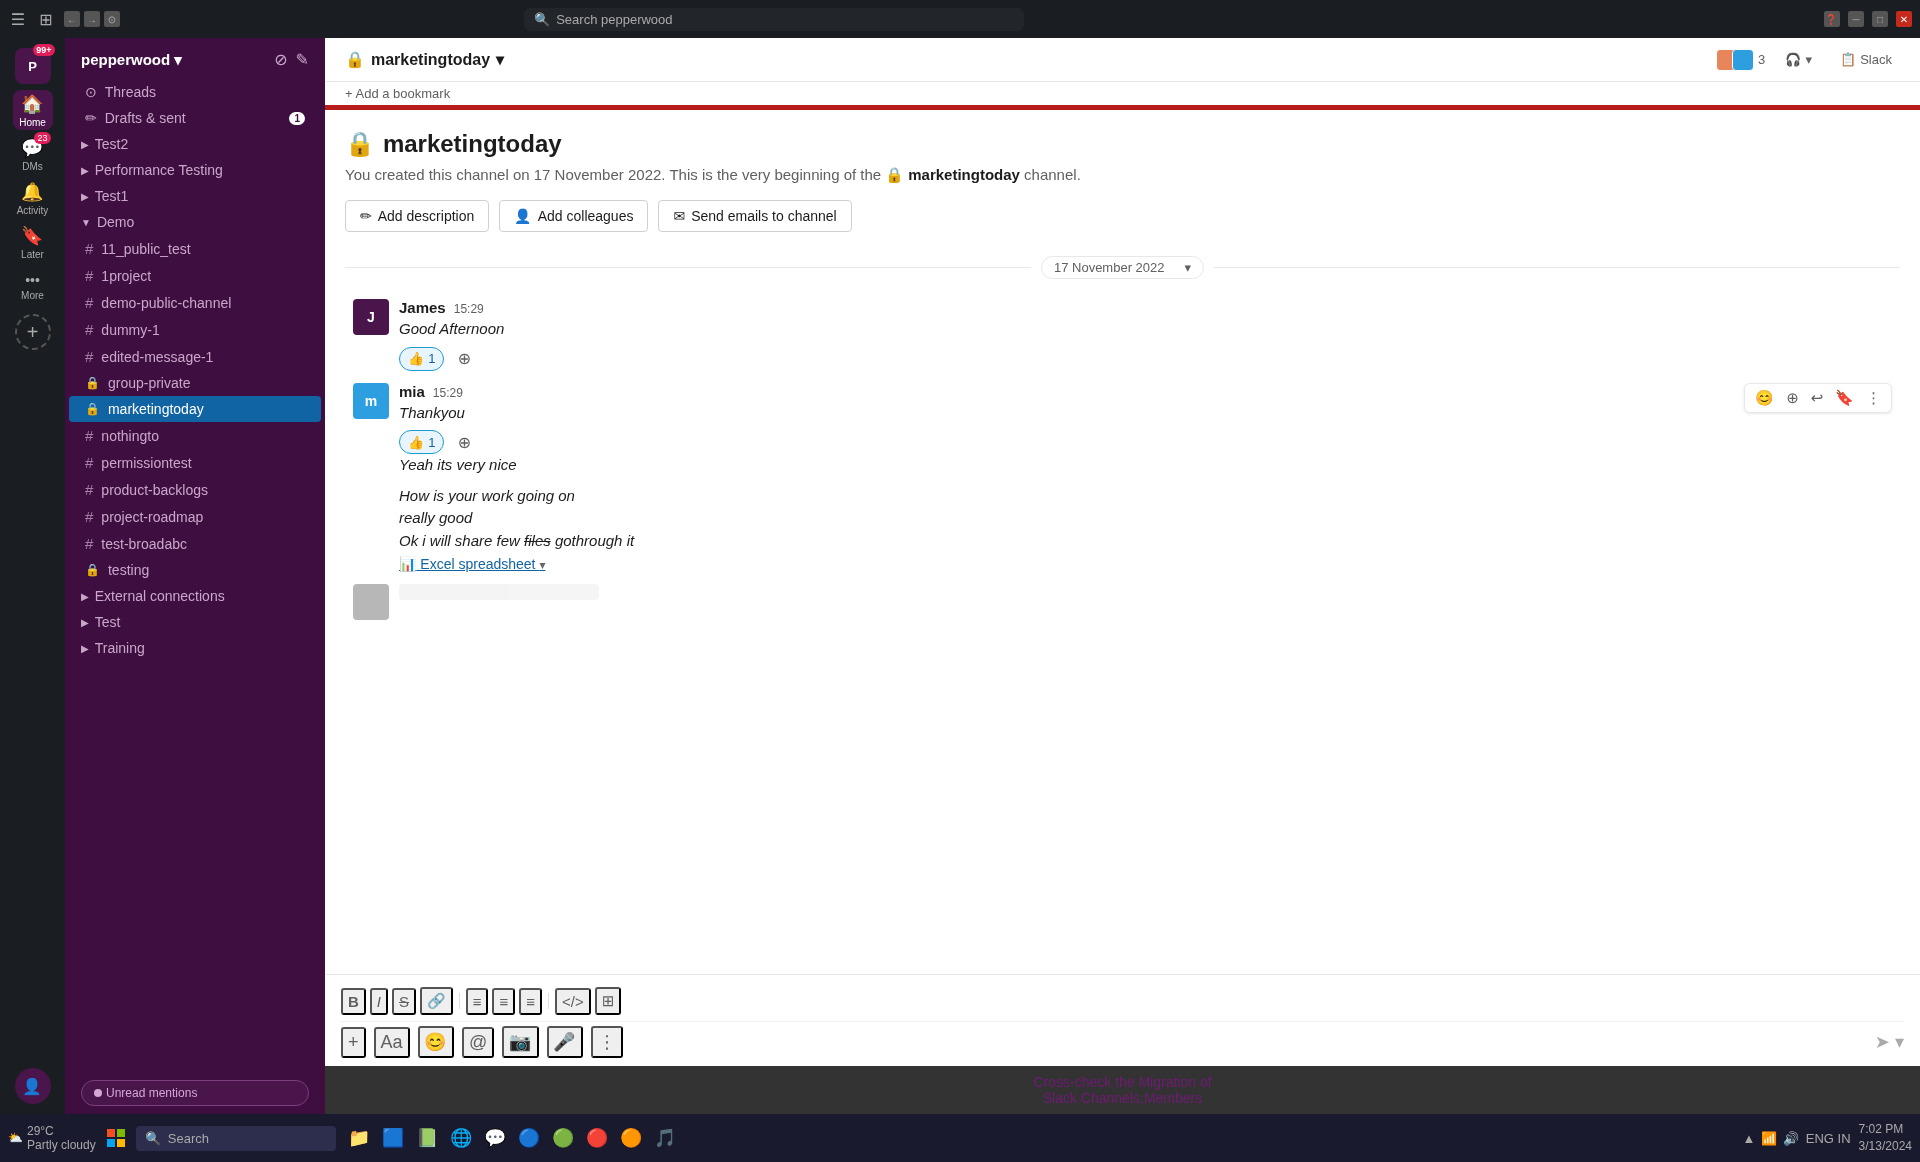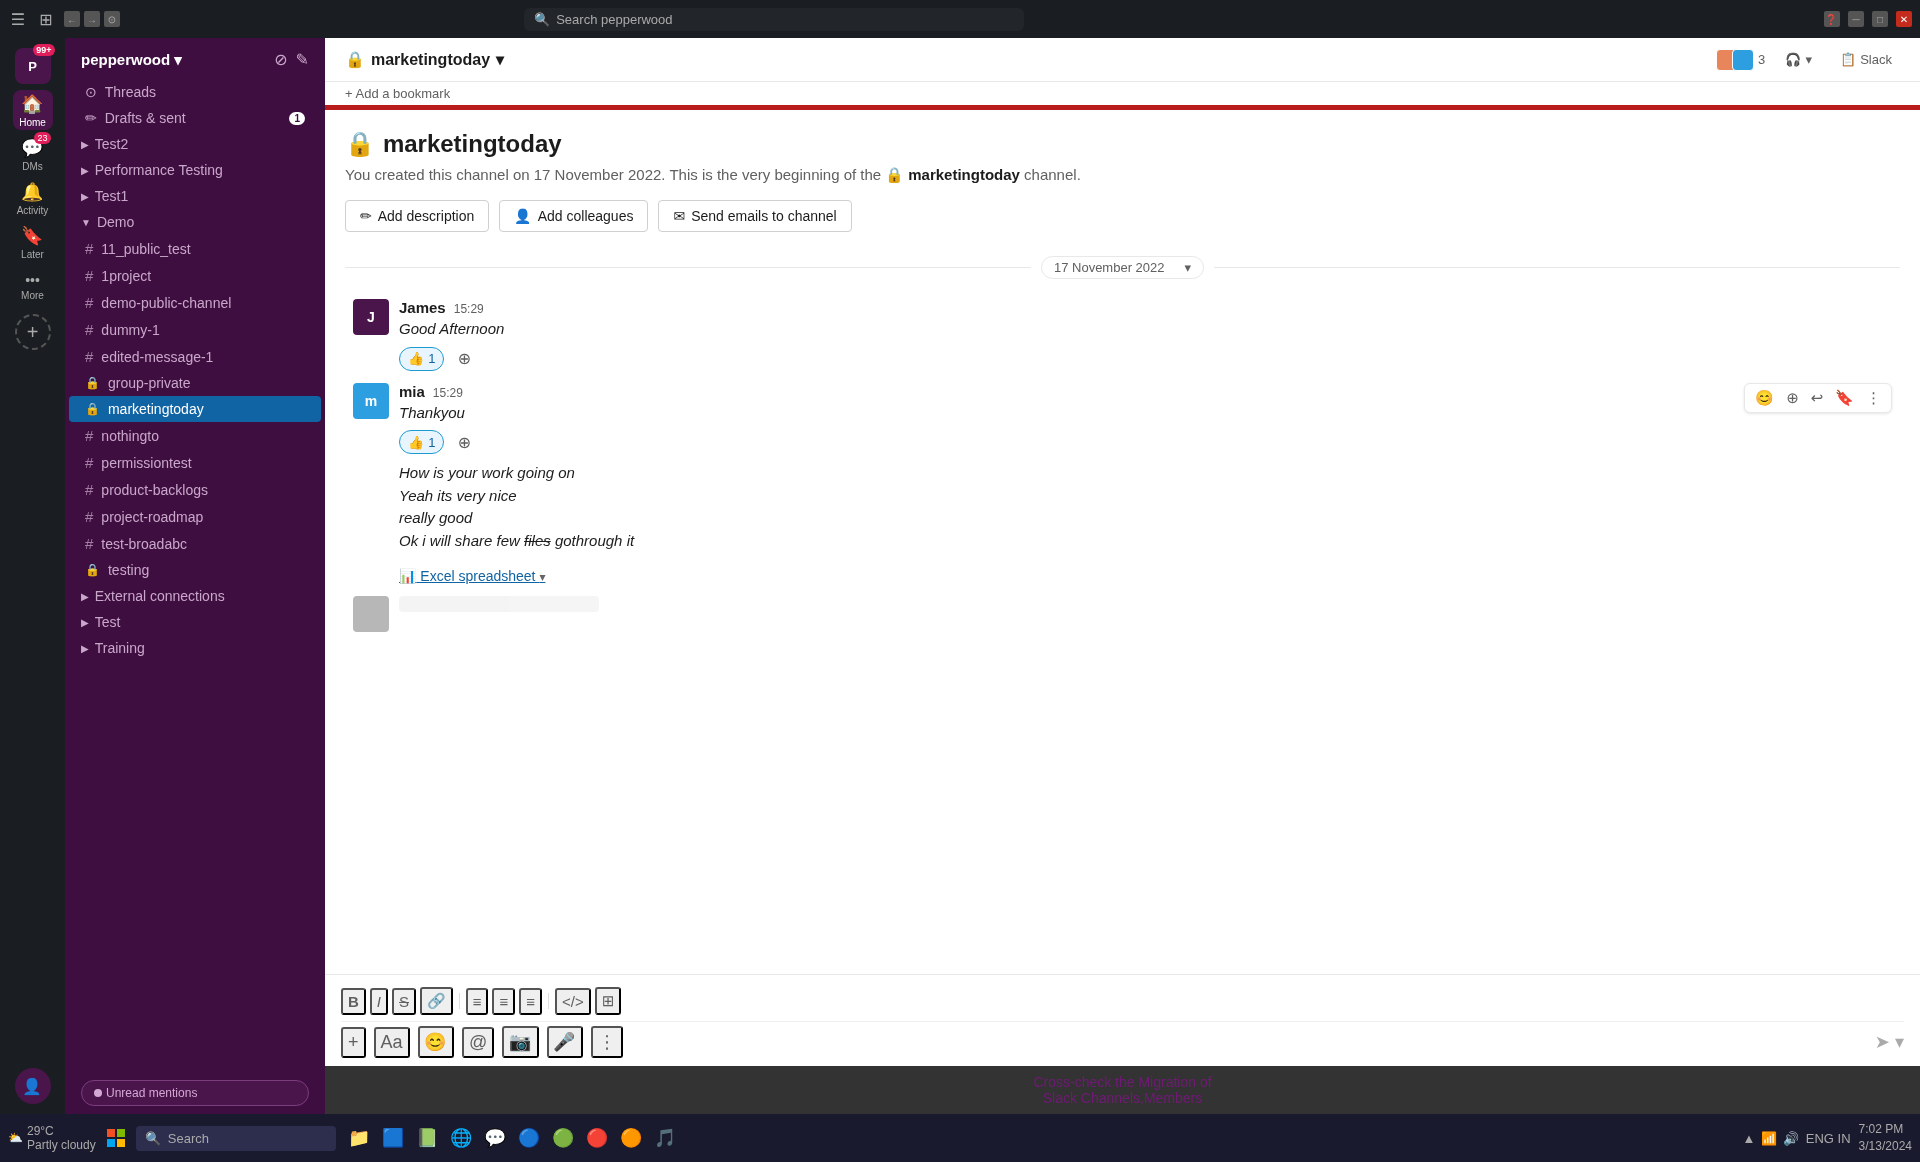--- a/index.html
+++ b/index.html
@@ -91,21 +91,21 @@
     .message-reactions { display: flex; gap: 6px; margin-top: 6px; flex-wrap: wrap; }
     .reaction { display: flex; align-items: center; gap: 4px; background: #f3f3f3; border: 1px solid #e8e8e8; border-radius: 20px; padding: 2px 8px; cursor: pointer; font-size: 13px; color: #616061; }
     .reaction.active { background: #e8f5ff; border-color: #1d9bd1; color: #1164a3; }
     .reaction-add { display: flex; align-items: center; justify-content: center; width: 28px; height: 24px; background: transparent; border: 1px solid transparent; border-radius: 20px; cursor: pointer; color: #616061; font-size: 16px; }
 
     
     .message-actions { position: absolute; right: 8px; top: 4px; display: flex; gap: 4px; background: #fff; border: 1px solid #e8e8e8; border-radius: 6px; padding: 3px 6px; box-shadow: 0 1px 3px rgba(0,0,0,0.1); }
     .msg-action-btn { color: #616061; cursor: pointer; padding: 2px 4px; border-radius: 3px; font-size: 15px; }
 
     
-    .file-attachment { margin-top: 16px; color: #1164a3; font-size: 14px; cursor: pointer; text-decoration: underline; }
+    .file-attachment { margin-top: 4px; color: #1164a3; font-size: 14px; cursor: pointer; text-decoration: underline; }
 
     
     .composer { border-top: 1px solid #e8e8e8; background: #fff; padding: 8px 16px; flex-shrink: 0; }
     .composer-toolbar { display: flex; align-items: center; gap: 4px; padding: 4px 0 6px; border-bottom: 1px solid #f0f0f0; }
     .composer-toolbar-btn { color: #616061; cursor: pointer; padding: 3px 5px; border-radius: 3px; font-size: 15px; }
     .composer-divider { width: 1px; height: 16px; background: #e0e0e0; margin: 0 2px; }
     .composer-input-area { padding: 8px 0 4px; min-height: 40px; color: #616061; font-size: 15px; cursor: text; }
     .composer-input-area span.placeholder { color: #aaa; }
     .composer-bottom-bar { display: flex; align-items: center; gap: 8px; padding-top: 4px; }
     .composer-bottom-btn { color: #616061; cursor: pointer; font-size: 18px; padding: 3px 5px; border-radius: 3px; }
@@ -404,22 +404,22 @@
             <div class="message-text">Thankyou</div>
             <div class="message-reactions">
               <div class="reaction active">
                 <span>👍</span>
                 <span>1</span>
               </div>
               <div class="reaction-add">
                 <span>⊕</span>
               </div>
             </div>
+            <div class="message-text">Yeah its very nice</div>
             <div class="message-text" style="margin-top:8px;">How is your work going on</div>
-            <div class="message-text">Yeah its very nice</div>
             <div class="message-text">really good</div>
             <div class="message-text">
               Ok i will share few <span style="text-decoration:line-through;">files</span> gothrough it
             </div>
             <div class="file-attachment">
               <span>📊</span>
               Excel spreadsheet <span style="color:#666;font-size:12px;">▾</span>
             </div>
           </div>
 

